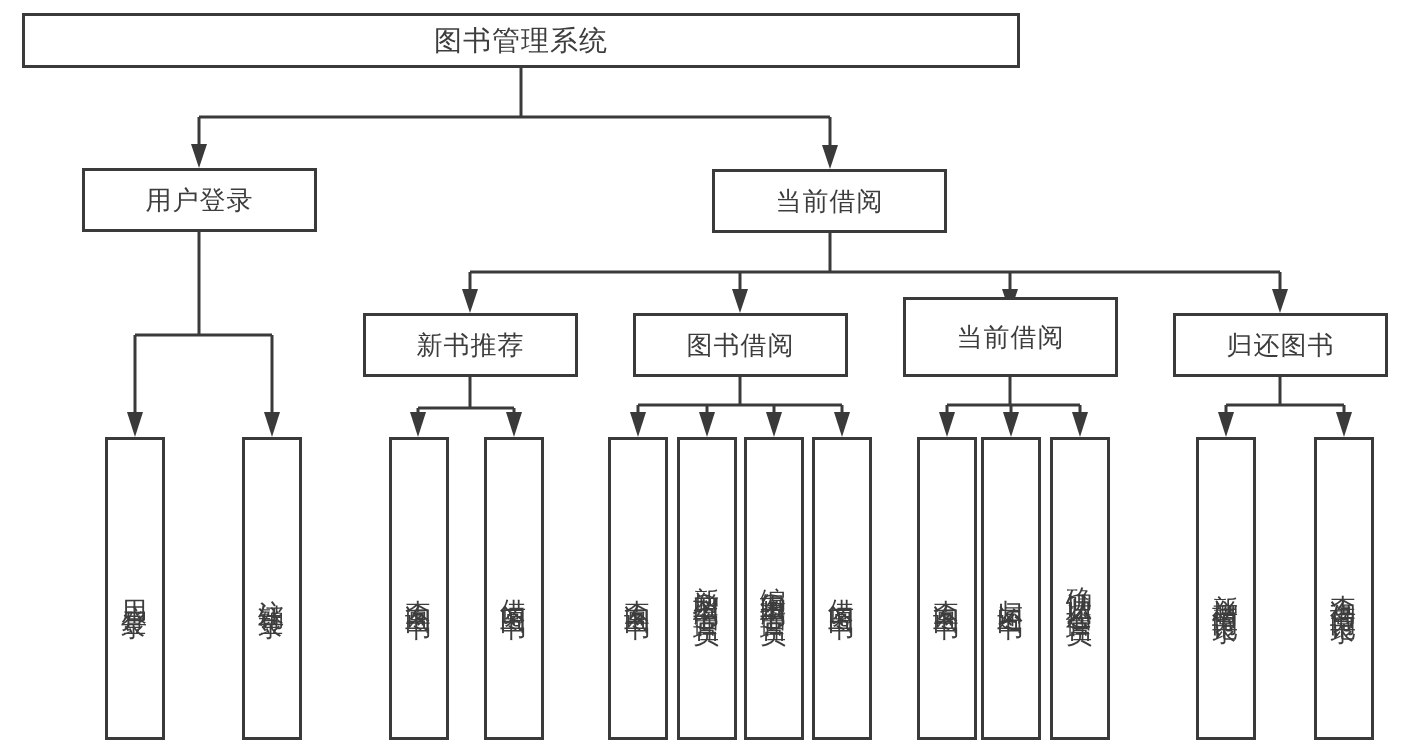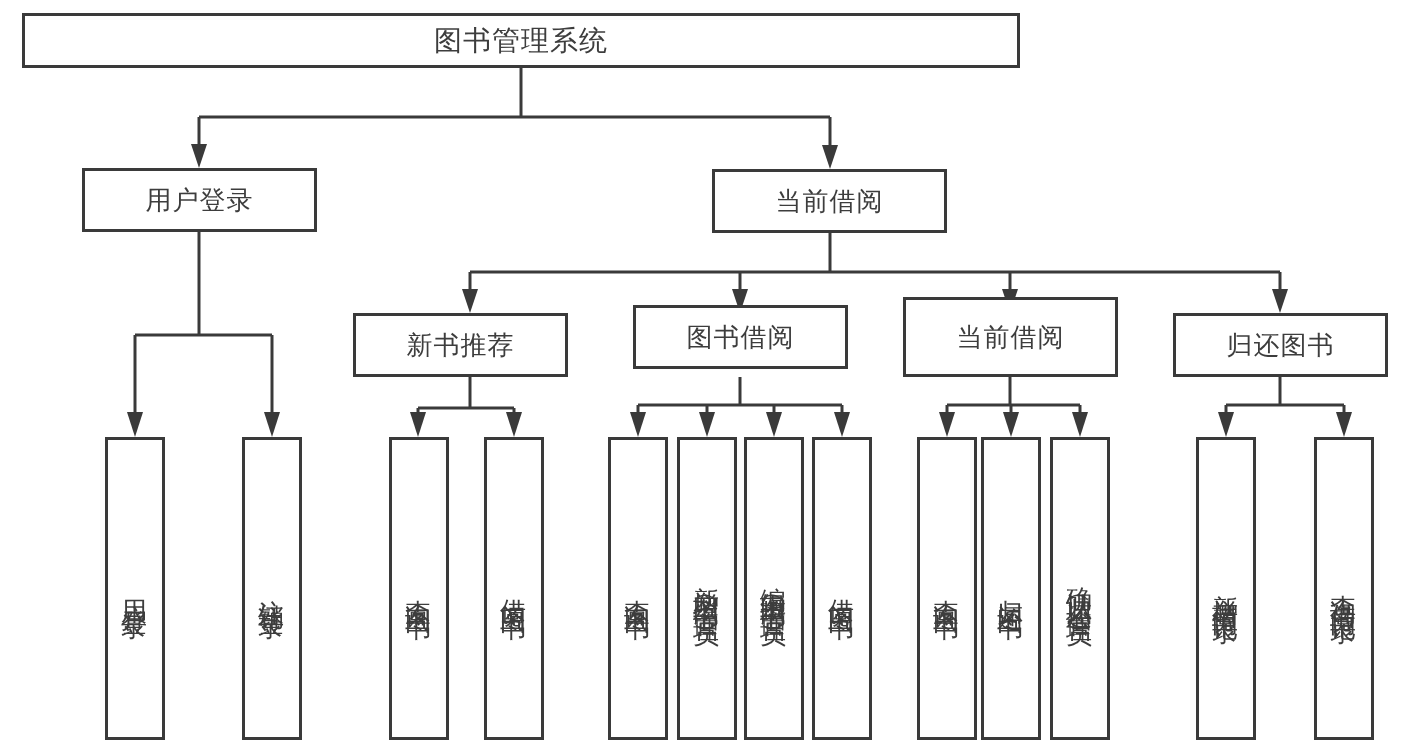--- a/index.html
+++ b/index.html
@@ -162,22 +162,22 @@
       <polygon points="1218,412 1234,412 1226,437"></polygon>
       <polygon points="1336,412 1352,412 1344,437"></polygon>
     </g>
   </svg>
 
   <div class="hbox title" style="left:22px; top:13px; width:998px; height:55px;">图书管理系统</div>
 
   <div class="hbox" style="left:82px; top:168px; width:235px; height:64px;">用户登录</div>
   <div class="hbox" style="left:712px; top:169px; width:235px; height:64px;">当前借阅</div>
 
-  <div class="hbox" style="left:353px; top:313px; width:215px; height:64px;">新书推荐</div>
-  <div class="hbox" style="left:633px; top:305px; width:215px; height:64px;">图书借阅</div>
+  <div class="hbox" style="left:363px; top:313px; width:215px; height:64px;">新书推荐</div>
+  <div class="hbox" style="left:633px; top:313px; width:215px; height:64px;">图书借阅</div>
   <div class="hbox" style="left:903px; top:297px; width:215px; height:80px;">当前借阅</div>
   <div class="hbox" style="left:1173px; top:313px; width:215px; height:64px;">归还图书</div>
 
   <div class="vbox" style="left:105px;">
     <span>用户登录</span>
   </div>
   <div class="vbox" style="left:242px;">
     <span>注销登录</span>
   </div>
 

